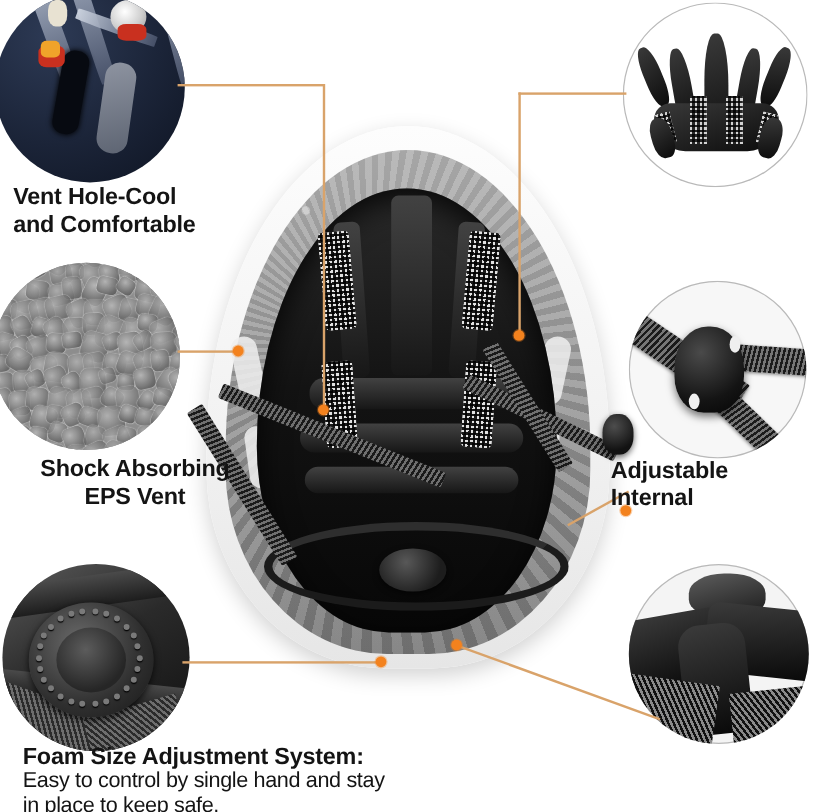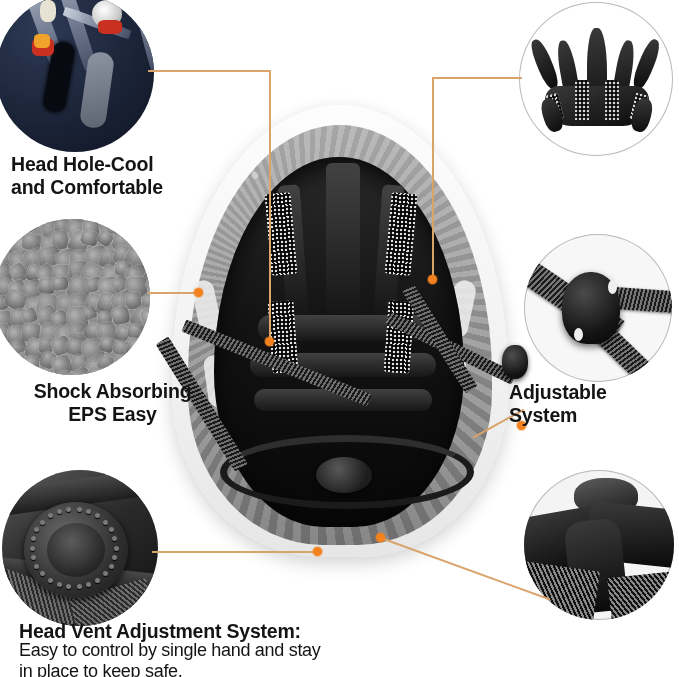--- a/index.html
+++ b/index.html
@@ -404,27 +404,27 @@
   <div class="lineH" style="left:432px;top:77px;width:90px;"></div>
   <div class="lineV" style="left:432px;top:77px;height:202px;"></div>
   <div class="dot" style="left:428px;top:275px;"></div>
 
   <div class="lineD" style="left:524px;top:409px;width:58px;transform:rotate(151deg);"></div>
   <div class="dot" style="left:517px;top:421px;"></div>
 
   <div class="lineD" style="left:381px;top:537px;width:180px;transform:rotate(20deg);"></div>
   <div class="dot" style="left:376px;top:533px;"></div>
 
-  <div class="cap" style="left:11px;top:153px;font-size:19.5px;">Head Hole-Cool
+  <div class="cap" style="left:11px;top:153px;font-size:19.5px;">Vent Hole-Cool
 and Comfortable</div>
 
   <div class="cap" style="left:5px;top:380px;font-size:19.5px;text-align:center;width:215px;">Shock Absorbing
-EPS Easy</div>
-
-  <div class="cap" style="left:19px;top:620px;font-size:19.5px;">Head Vent Adjustment System:</div>
+EPS Vent</div>
+
+  <div class="cap" style="left:19px;top:620px;font-size:19.5px;">Foam Size Adjustment System:</div>
   <div class="cap sub" style="left:19px;top:640px;font-size:18px;">Easy to control by single hand and stay
 in place to keep safe.</div>
 
 
-  <div class="cap" style="left:509px;top:381px;font-size:19.5px;">Adjustable System</div>
+  <div class="cap" style="left:509px;top:381px;font-size:19.5px;">Adjustable Internal</div>
 
 
 </div>
 
 </body></html>

